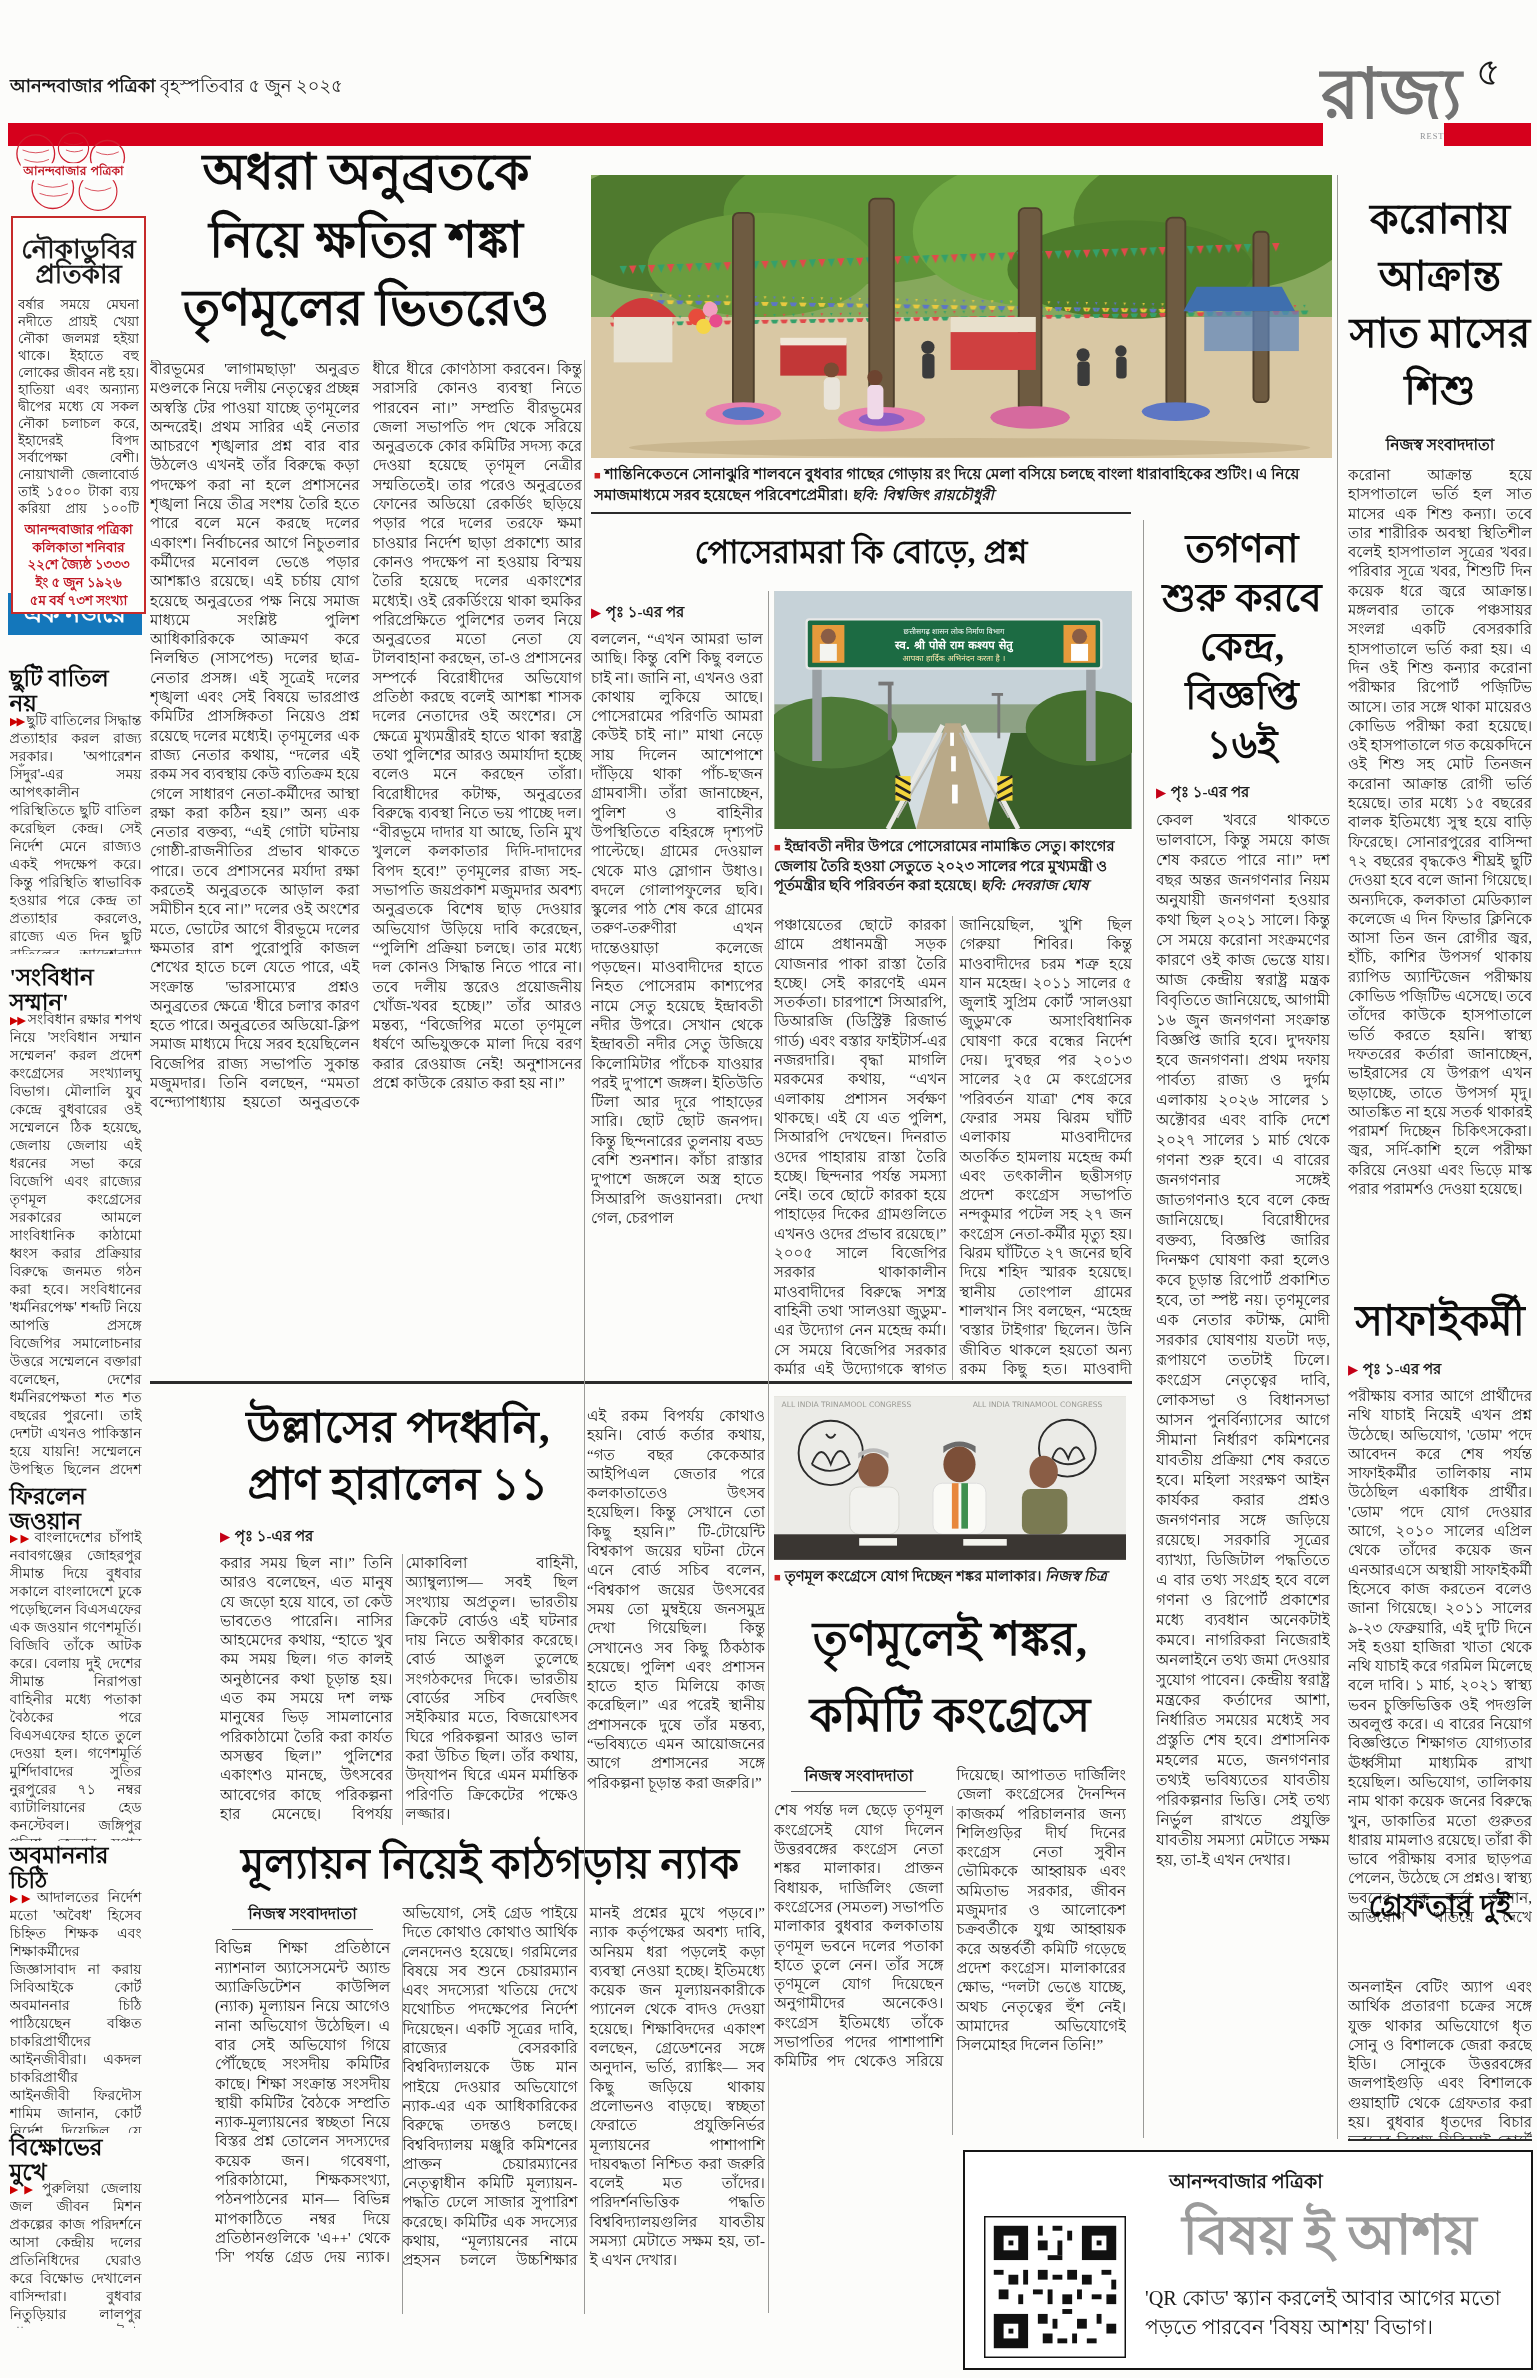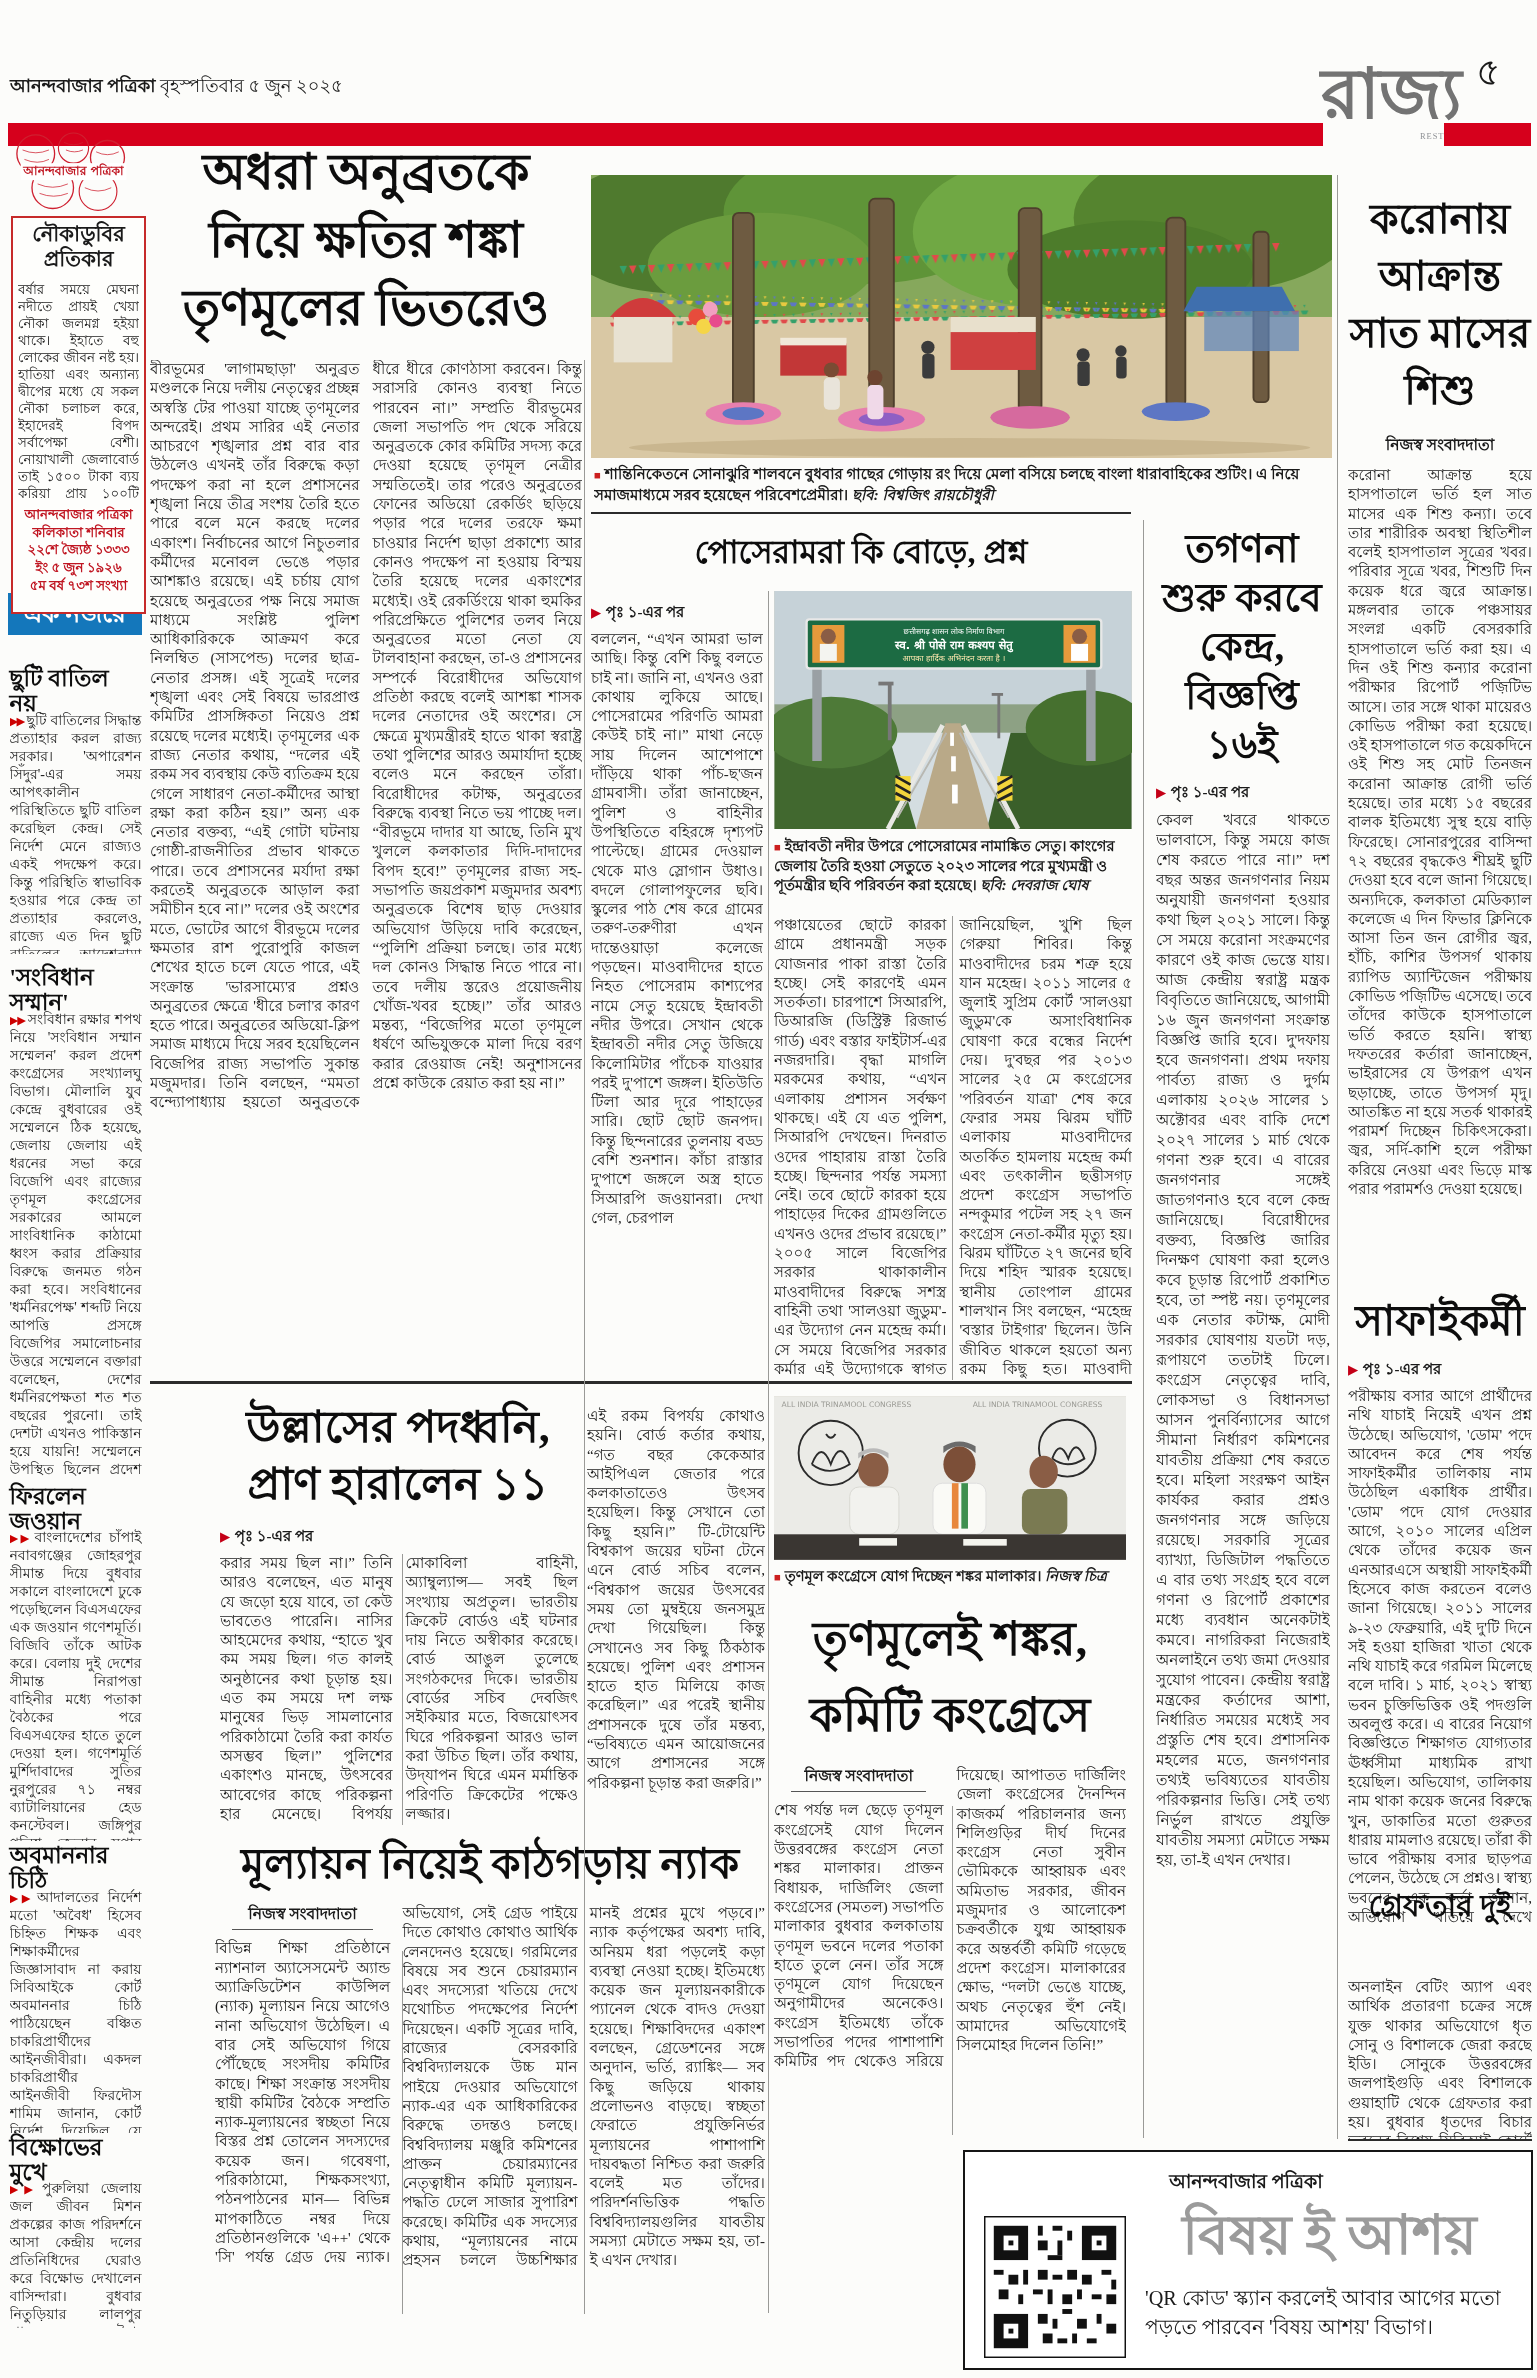--- a/index.html
+++ b/index.html
@@ -48,21 +48,21 @@
       <circle cx="62" cy="20" r="16" fill="none" stroke="#cf2030" stroke-width="1.2"></circle>
       <circle cx="98" cy="30" r="18" fill="none" stroke="#cf2030" stroke-width="1.4"></circle>
       <circle cx="40" cy="62" r="22" fill="none" stroke="#cf2030" stroke-width="1.4"></circle>
       <circle cx="88" cy="66" r="20" fill="none" stroke="#cf2030" stroke-width="1.2"></circle>
       <path d="M8 22q14 6 28 0M52 14q10 5 20 0M86 24q12 6 24 0M24 58q16 7 32 0M74 62q14 7 28 0M10 32q14 6 26 0M54 22q9 4 18 0M26 68q15 6 30 0" stroke="#cf2030" stroke-width="0.8" fill="none"></path>
       <rect x="6" y="36" width="112" height="18" fill="#fff"></rect>
       <text x="62" y="49" text-anchor="middle" font-size="13" font-weight="bold" fill="#c01622">আনন্দবাজার পত্রিকা</text>
     </svg>
   </div>
   <div class="abs" style="left:11.4px;top:216px;width:121px;height:386px;border:2.4px solid #c62a2a;background:#fefefc;padding:3.8px 4.7px;z-index:2">
-    <div class="ctr" style="font-weight:bold;font-size:21px;line-height:25.6px;margin-top:0">নৌকাডুবির প্রতিকার</div>
+    <div class="ctr" style="font-weight:bold;font-size:26px;line-height:25.6px;margin-top:15px">নৌকাডুবির প্রতিকার</div>
     <div class="just" style="font-size:13.4px;line-height:17px;margin-top:7.6px;height:220px;overflow:hidden">বর্ষার সময়ে মেঘনা নদীতে প্রায়ই খেয়া নৌকা জলমগ্ন হইয়া থাকে। ইহাতে বহু লোকের জীবন নষ্ট হয়। হাতিয়া এবং অন্যান্য দ্বীপের মধ্যে যে সকল নৌকা চলাচল করে, ইহাদেরই বিপদ সর্বাপেক্ষা বেশী। নোয়াখালী জেলাবোর্ড তাই ১৫০০ টাকা ব্যয় করিয়া প্রায় ১০০টি “লাইফ বয়া” আনাইয়াছেন। অতঃপর এইগুলি খেয়া নৌকার সহিত রাখা হইবে। নৌকা ডুবিয়া গেলে এইগুলির সাহায্যে লোকের প্রাণরক্ষা হইতে পারে।</div>
     <div class="ctr" style="color:#c01622;font-weight:bold;font-size:13.4px;line-height:17.6px;margin-top:5.7px">
       <div>আনন্দবাজার পত্রিকা</div>
       <div>কলিকাতা শনিবার</div>
       <div>২২শে জ্যৈষ্ঠ ১৩৩৩</div>
       <div>ইং ৫ জুন ১৯২৬</div>
       <div>৫ম বর্ষ ৭৩শ সংখ্যা</div>
     </div>
   </div>
 

